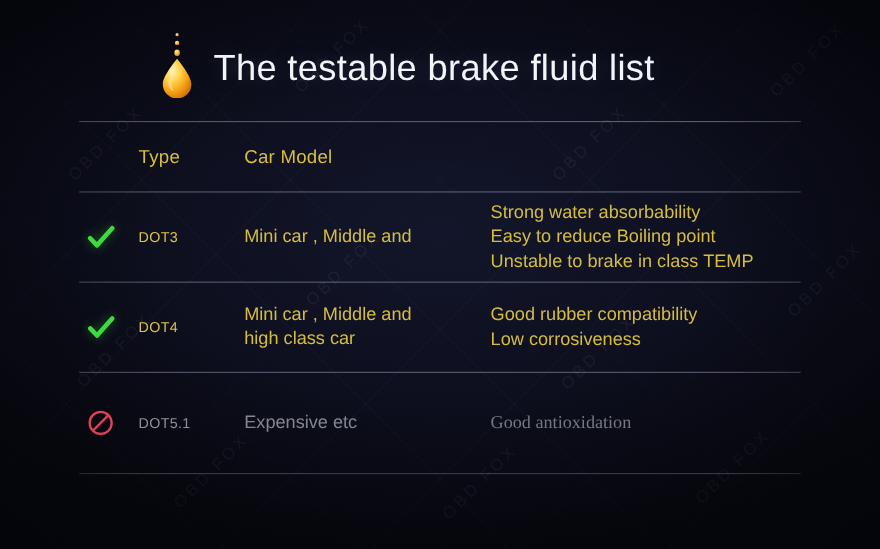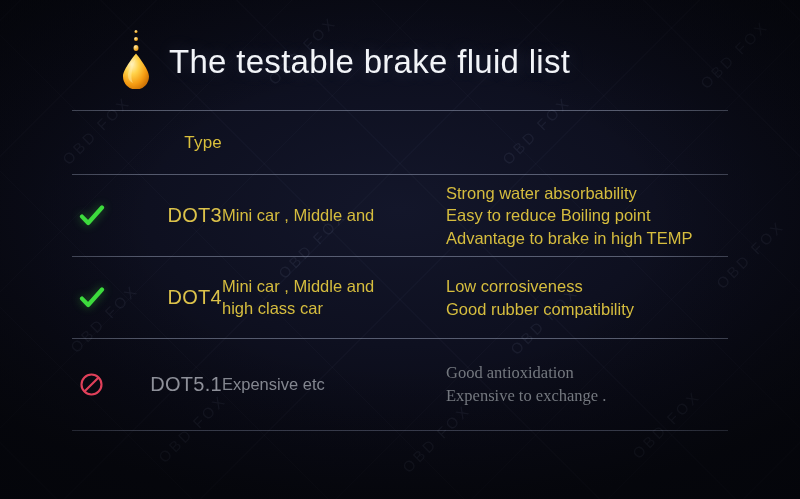--- a/index.html
+++ b/index.html
@@ -44,21 +44,21 @@
     letter-spacing: 3px;
     color: rgba(168,178,214,.085);
     transform: rotate(-45deg);
     white-space: nowrap;
     font-weight: 400;
   }
 
   
   .title-row {
     position: absolute;
-    left: 119px;
+    left: 144px;
     top: 29px;
     display: flex;
     align-items: center;
     gap: 16px;
     justify-content: space-between;
   }
   .droplet-wrap {
     position: relative;
     width: 34px;
     height: 64px;
@@ -130,39 +130,38 @@
     flex: none;
     display: flex;
     align-items: center;
     justify-content: flex-start;
     padding-left: 7px;
     box-sizing: border-box;
   }
   .c-type {
     width: 96px;
     flex: none;
-    text-align: right;
   }
   .c-model {
     width: 224px;
     flex: none;
   }
   .c-adv {
     flex: 1 1 auto;
   }
 
   .hdr-text {
     font-size: 17px;
     color: #d9bf3c;
     letter-spacing: .2px;
     white-space: nowrap;
   }
 
   .type-text {
-    font-size: 20px;
+    font-size: 13px;
     color: #dcc24a;
     letter-spacing: .3px;
     white-space: nowrap;
   }
   .model-text, .adv-text {
     font-size: 16.5px;
     color: #d6bd3e;
     line-height: 1.32;
   }
   .adv-text { line-height: 1.36; }
@@ -220,20 +219,21 @@
     <div class="page-title">The testable brake fluid list</div>
   </div>
 
   <div class="table">
 
     <div class="rule"></div>
 
     <div class="row head">
       <div class="c-mark"></div>
       <div class="c-type"><span class="hdr-text">Type</span></div>
+      <div class="c-model"><span class="hdr-text">Car Model</span></div>
     </div>
 
     <div class="rule"></div>
 
     <div class="row body r1">
       <div class="c-mark">
         <svg class="check-icon" viewBox="0 0 26 26" xmlns="http://www.w3.org/2000/svg">
           <path d="M3 13.6 L9.2 20 L23 4.5" fill="none" stroke="#3ddb3d" stroke-width="4.2" stroke-linecap="round" stroke-linejoin="round"></path>
         </svg>
       </div>
@@ -242,21 +242,21 @@
         </div>
       <div class="c-model">
         <div class="model-text">
           <div>Mini car , Middle and</div>
         </div>
       </div>
       <div class="c-adv">
         <div class="adv-text">
           <div>Strong water absorbability</div>
           <div>Easy to reduce Boiling point</div>
-          <div>Advantage to brake in high TEMP</div>
+          <div>Unstable to brake in class TEMP</div>
         </div>
       </div>
     </div>
 
     <div class="rule"></div>
 
     <div class="row body r2">
       <div class="c-mark">
         <svg class="check-icon" viewBox="0 0 26 26" xmlns="http://www.w3.org/2000/svg">
           <path d="M3 13.6 L9.2 20 L23 4.5" fill="none" stroke="#3ddb3d" stroke-width="4.2" stroke-linecap="round" stroke-linejoin="round"></path>
@@ -266,22 +266,22 @@
           <div class="type-text">DOT4</div>
         </div>
       <div class="c-model">
         <div class="model-text">
           <div>Mini car , Middle and</div>
           <div>high class car</div>
         </div>
       </div>
       <div class="c-adv">
         <div class="adv-text">
+          <div>Good rubber compatibility</div>
           <div>Low corrosiveness</div>
-          <div>Good rubber compatibility</div>
         </div>
       </div>
     </div>
 
     <div class="rule"></div>
 
     <div class="row body r3">
       <div class="c-mark">
         <svg class="ban-icon" viewBox="0 0 26 26" xmlns="http://www.w3.org/2000/svg">
           <circle cx="13" cy="13" r="10.4" fill="none" stroke="#e0405a" stroke-width="2.2"></circle>
@@ -292,21 +292,20 @@
           <div class="type-text">DOT5.1</div>
         </div>
       <div class="c-model">
         <div class="model-text">
           <div>Expensive etc</div>
         </div>
       </div>
       <div class="c-adv">
         <div class="adv-text">
           <div>Good antioxidation</div>
-          <div>Expensive to exchange .</div>
         </div>
       </div>
     </div>
 
     <div class="rule dim"></div>
 
   </div>
 </div>
 
 </body></html>

